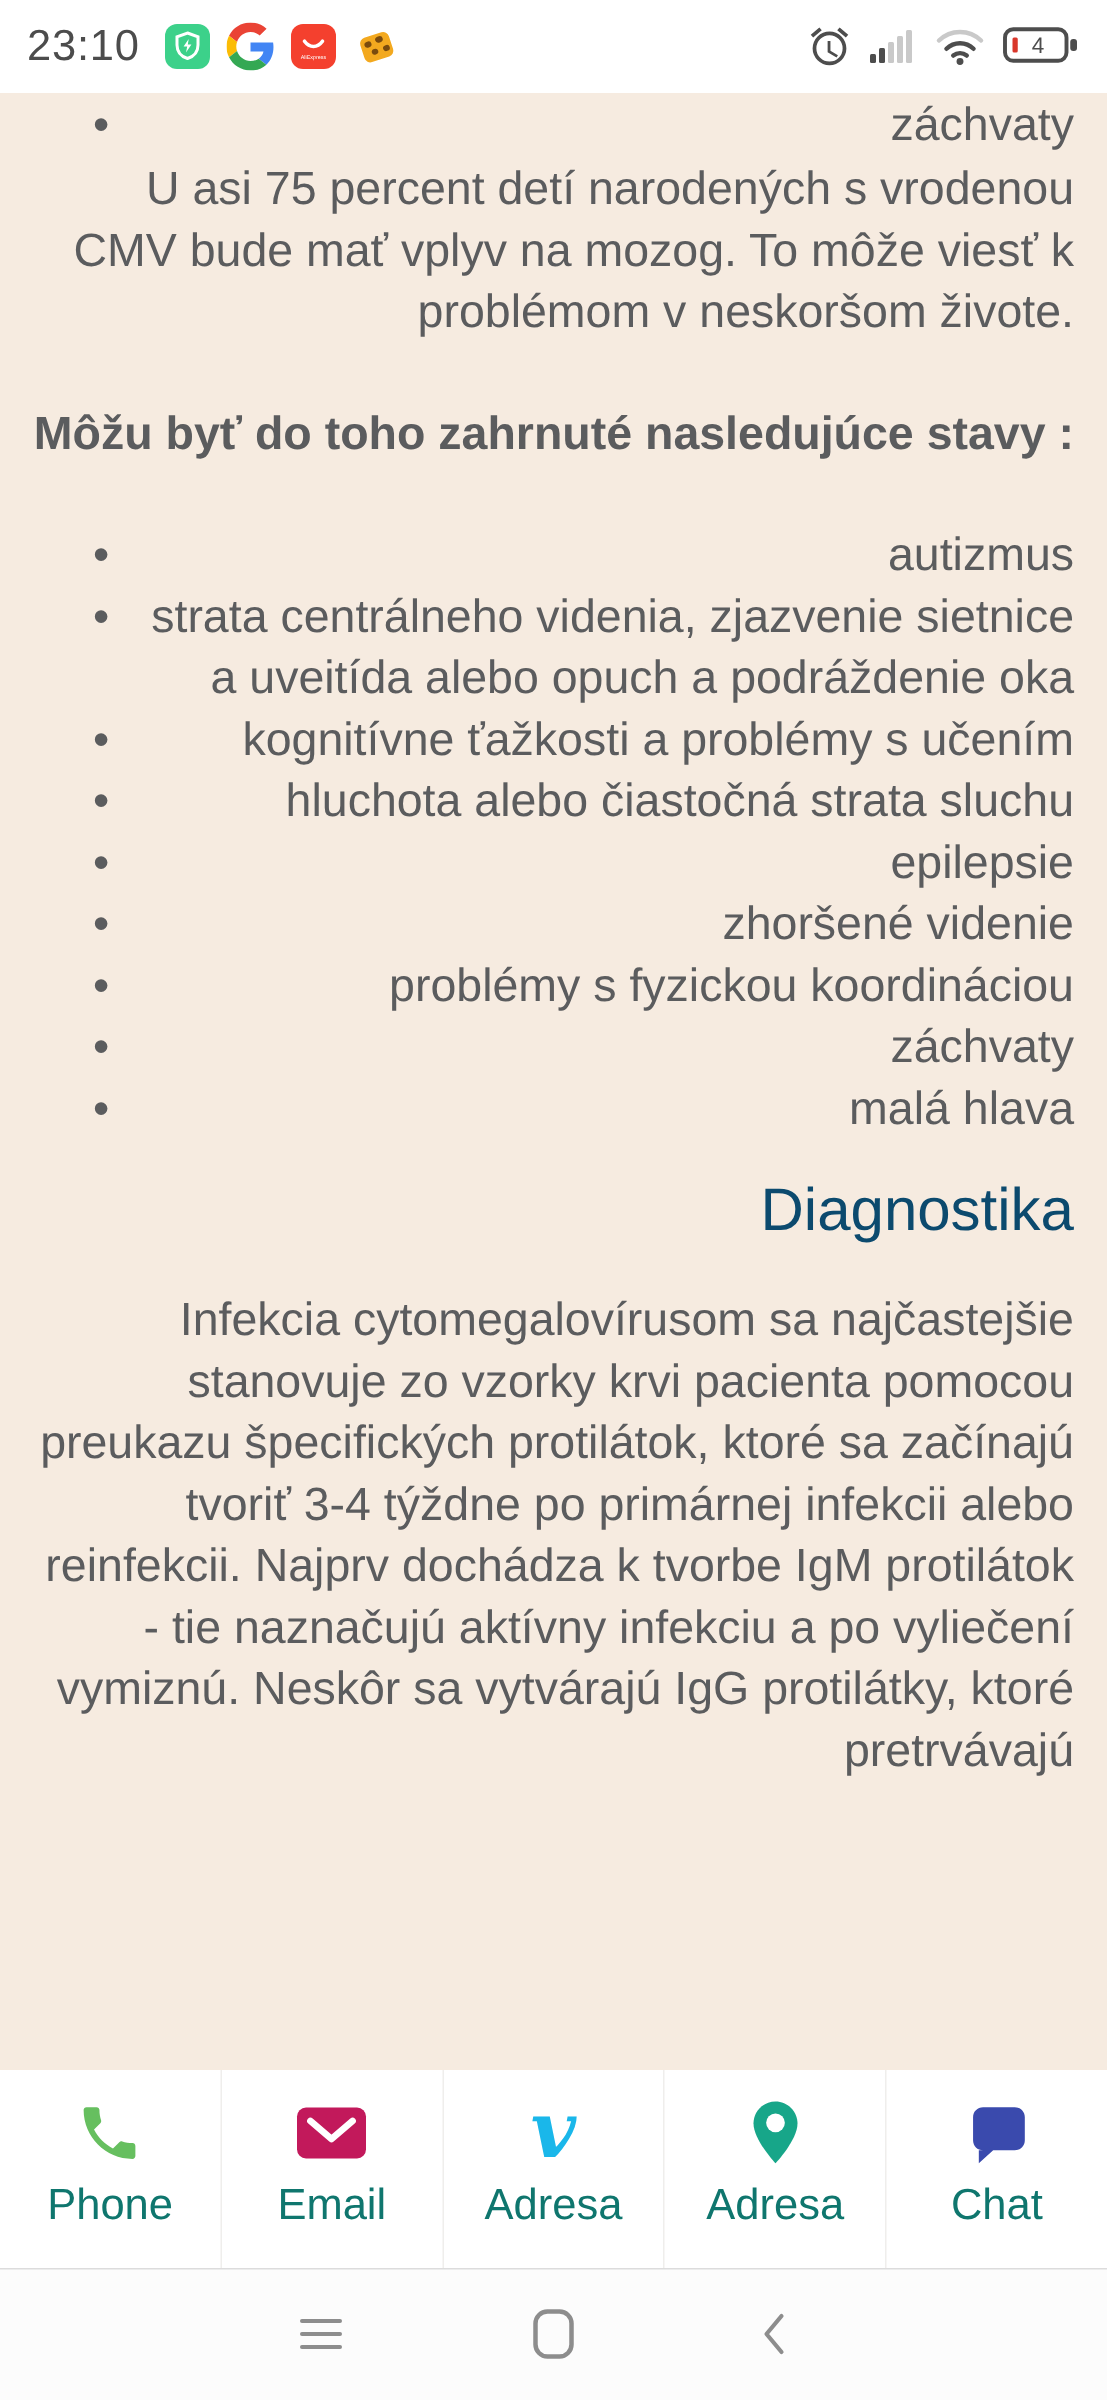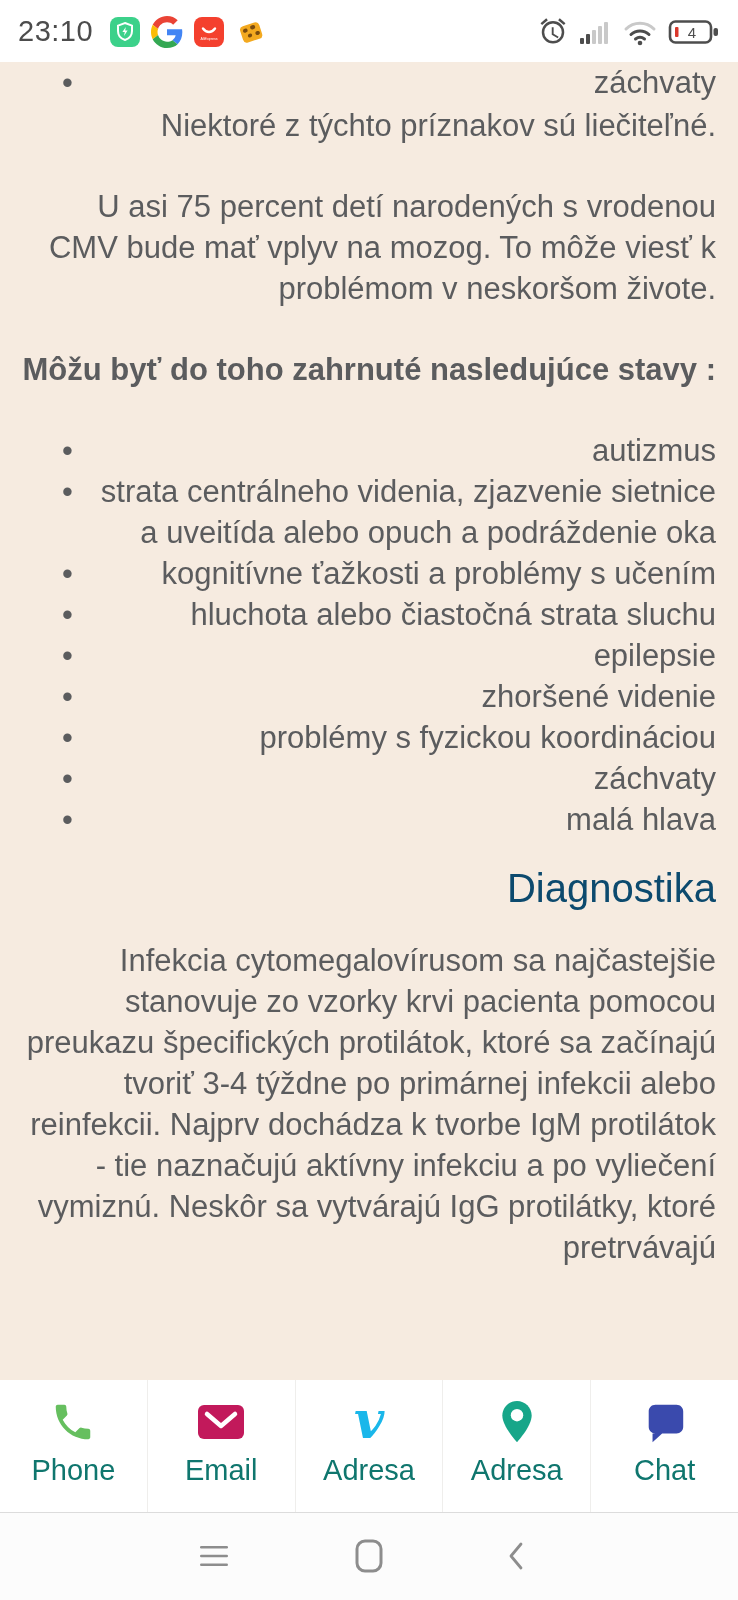--- a/index.html
+++ b/index.html
@@ -7,21 +7,21 @@
     position:relative;width:738px;height:1600px;overflow:hidden;
     background:#f6ebe0;
     font-family:"Liberation Sans","DejaVu Sans",sans-serif;
   }
   
   .status-bar{
     position:absolute;top:0;left:0;right:0;height:62px;background:#ffffff;
     display:flex;align-items:center;justify-content:space-between;
     padding:0 18px;box-sizing:border-box;
   }
-  .sb-left,.sb-right{display:flex;align-items:flex-end;gap:10px;}
+  .sb-left,.sb-right{display:flex;align-items:flex-start;gap:10px;}
   .sb-time{font-size:29px;color:#4c4c4c;letter-spacing:0.5px;margin-right:6px;}
   .appicon{display:inline-flex;width:32px;height:32px;}
   .appicon svg{width:32px;height:32px;}
   .sb-right svg{display:block;}
   
   .content{
     position:absolute;top:62px;left:0;right:0;height:1318px;overflow:hidden;
     padding:0 22px;box-sizing:border-box;
     color:#5b5c5e;font-size:31px;line-height:41px;font-weight:400;text-align:right;
   }
@@ -135,21 +135,20 @@
           <text x="24" y="19.5" text-anchor="middle" font-size="15" fill="#4d4d4d" font-family="Liberation Sans, sans-serif">4</text>
         </svg>
       </span>
     </div>
   </header>
 
   <main class="content">
     <ul class="blist top">
       <li><span>záchvaty</span></li>
     </ul>
-    <p>Niektoré z týchto príznakov sú liečiteľné.</p>
     <p>U asi 75 percent detí narodených s vrodenou CMV bude mať vplyv na mozog. To môže viesť k problémom v neskoršom živote.</p>
     <p class="intro">Môžu byť do toho zahrnuté nasledujúce stavy :</p>
     <ul class="blist main">
       <li><span>autizmus</span></li>
       <li><span>strata centrálneho videnia, zjazvenie sietnice a uveitída alebo opuch a podráždenie oka</span></li>
       <li><span>kognitívne ťažkosti a problémy s učením</span></li>
       <li><span>hluchota alebo čiastočná strata sluchu</span></li>
       <li><span>epilepsie</span></li>
       <li><span>zhoršené videnie</span></li>
       <li><span>problémy s fyzickou koordináciou</span></li>

